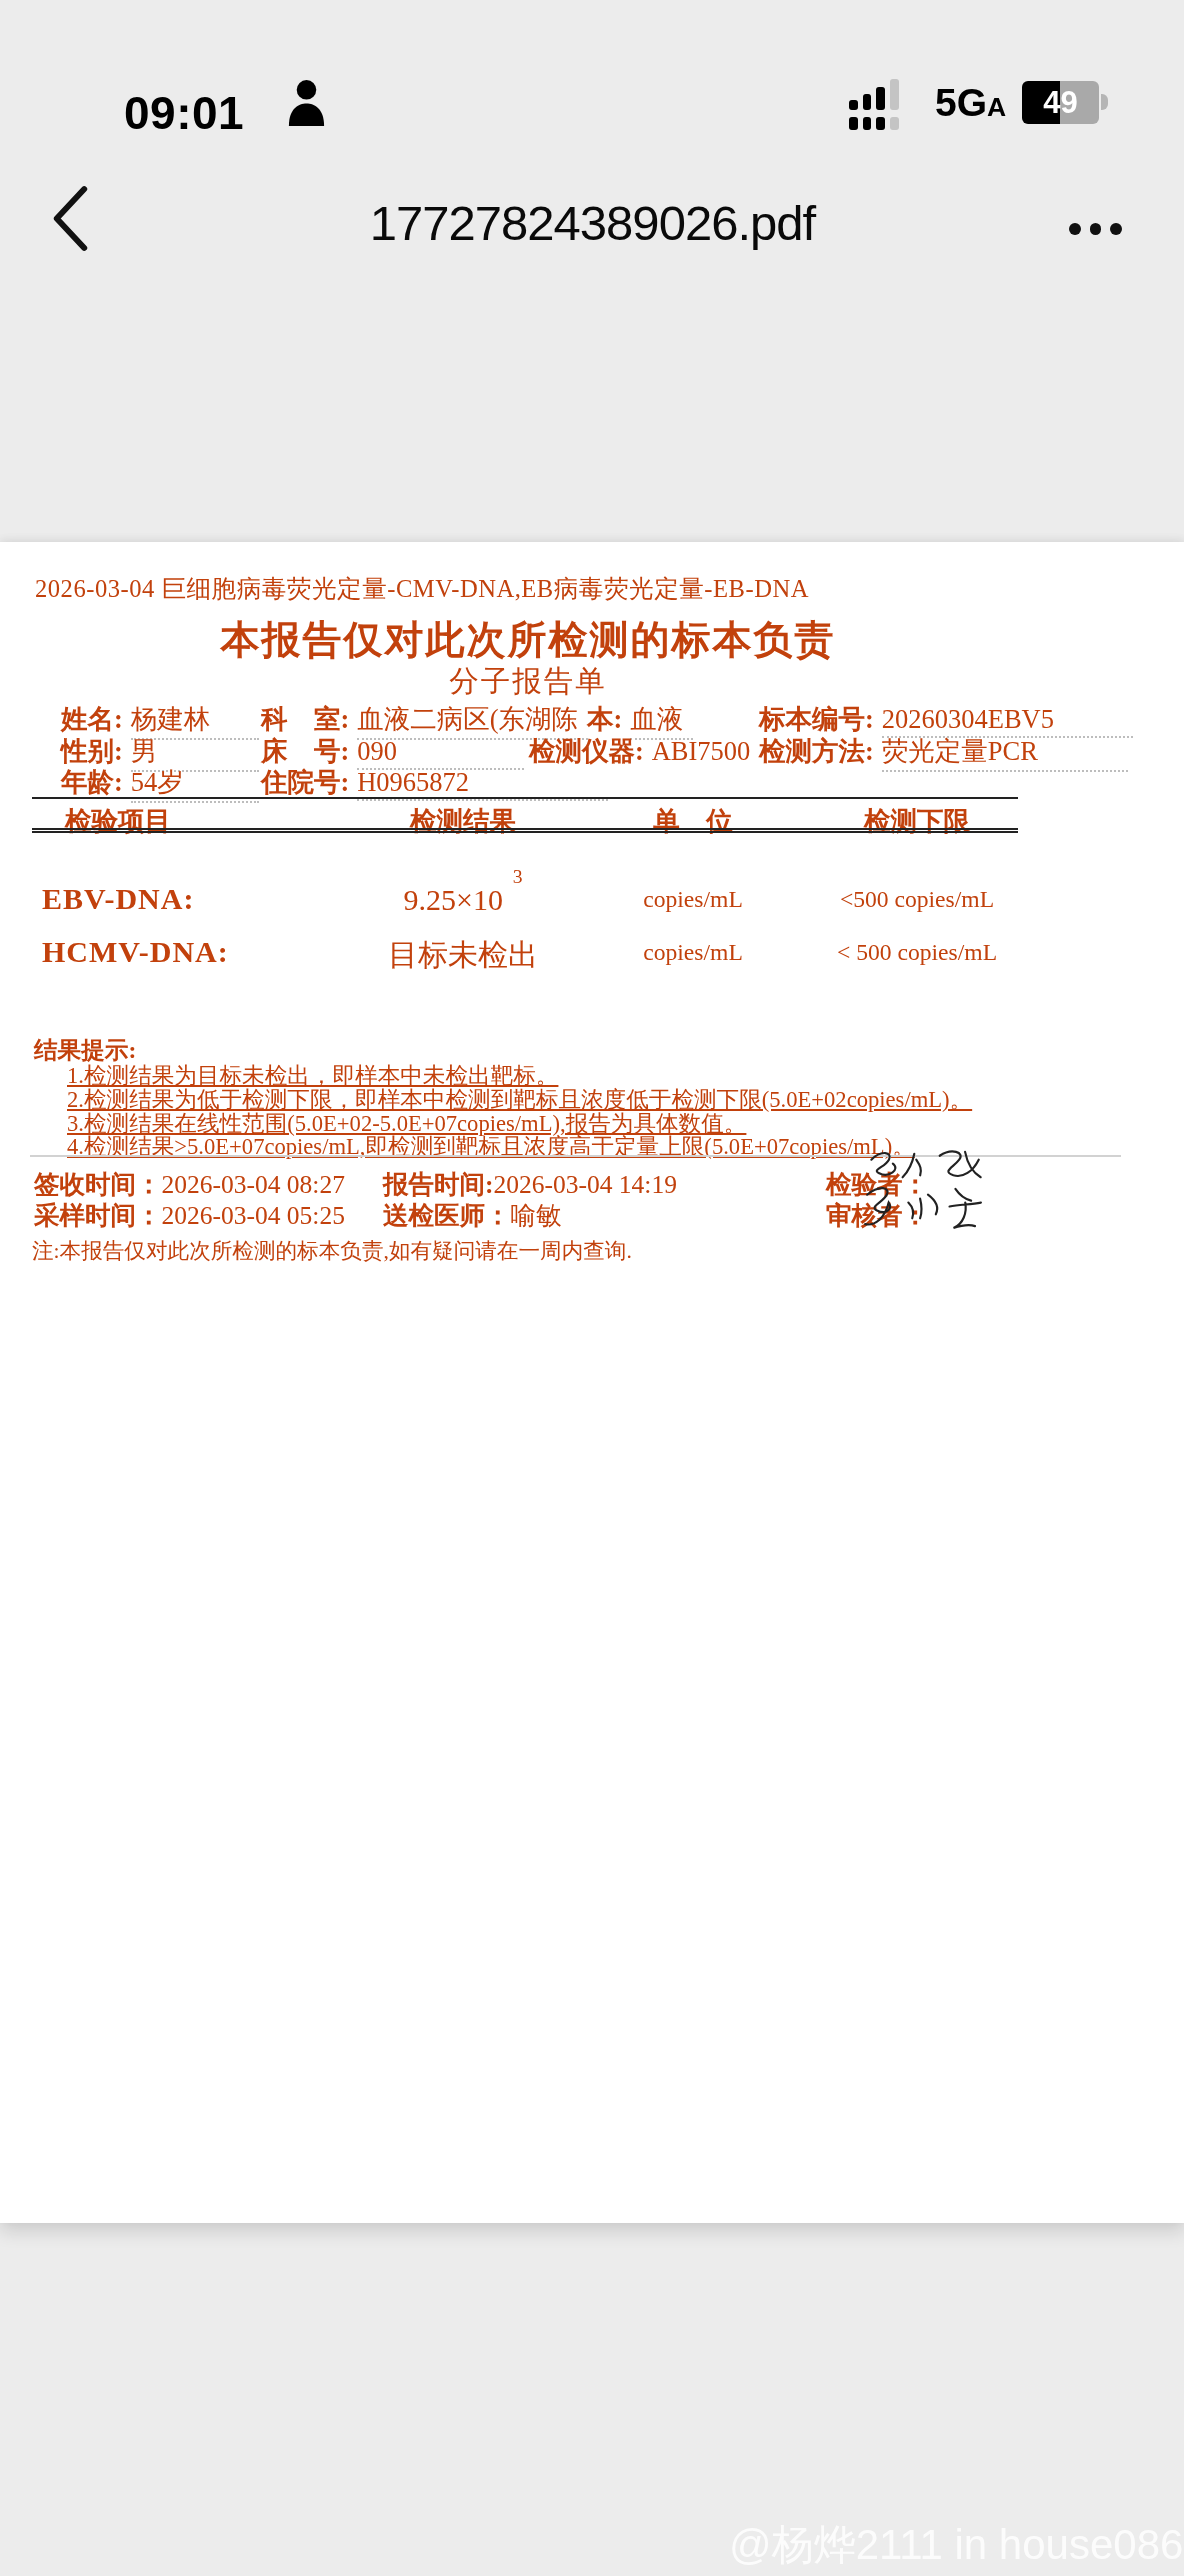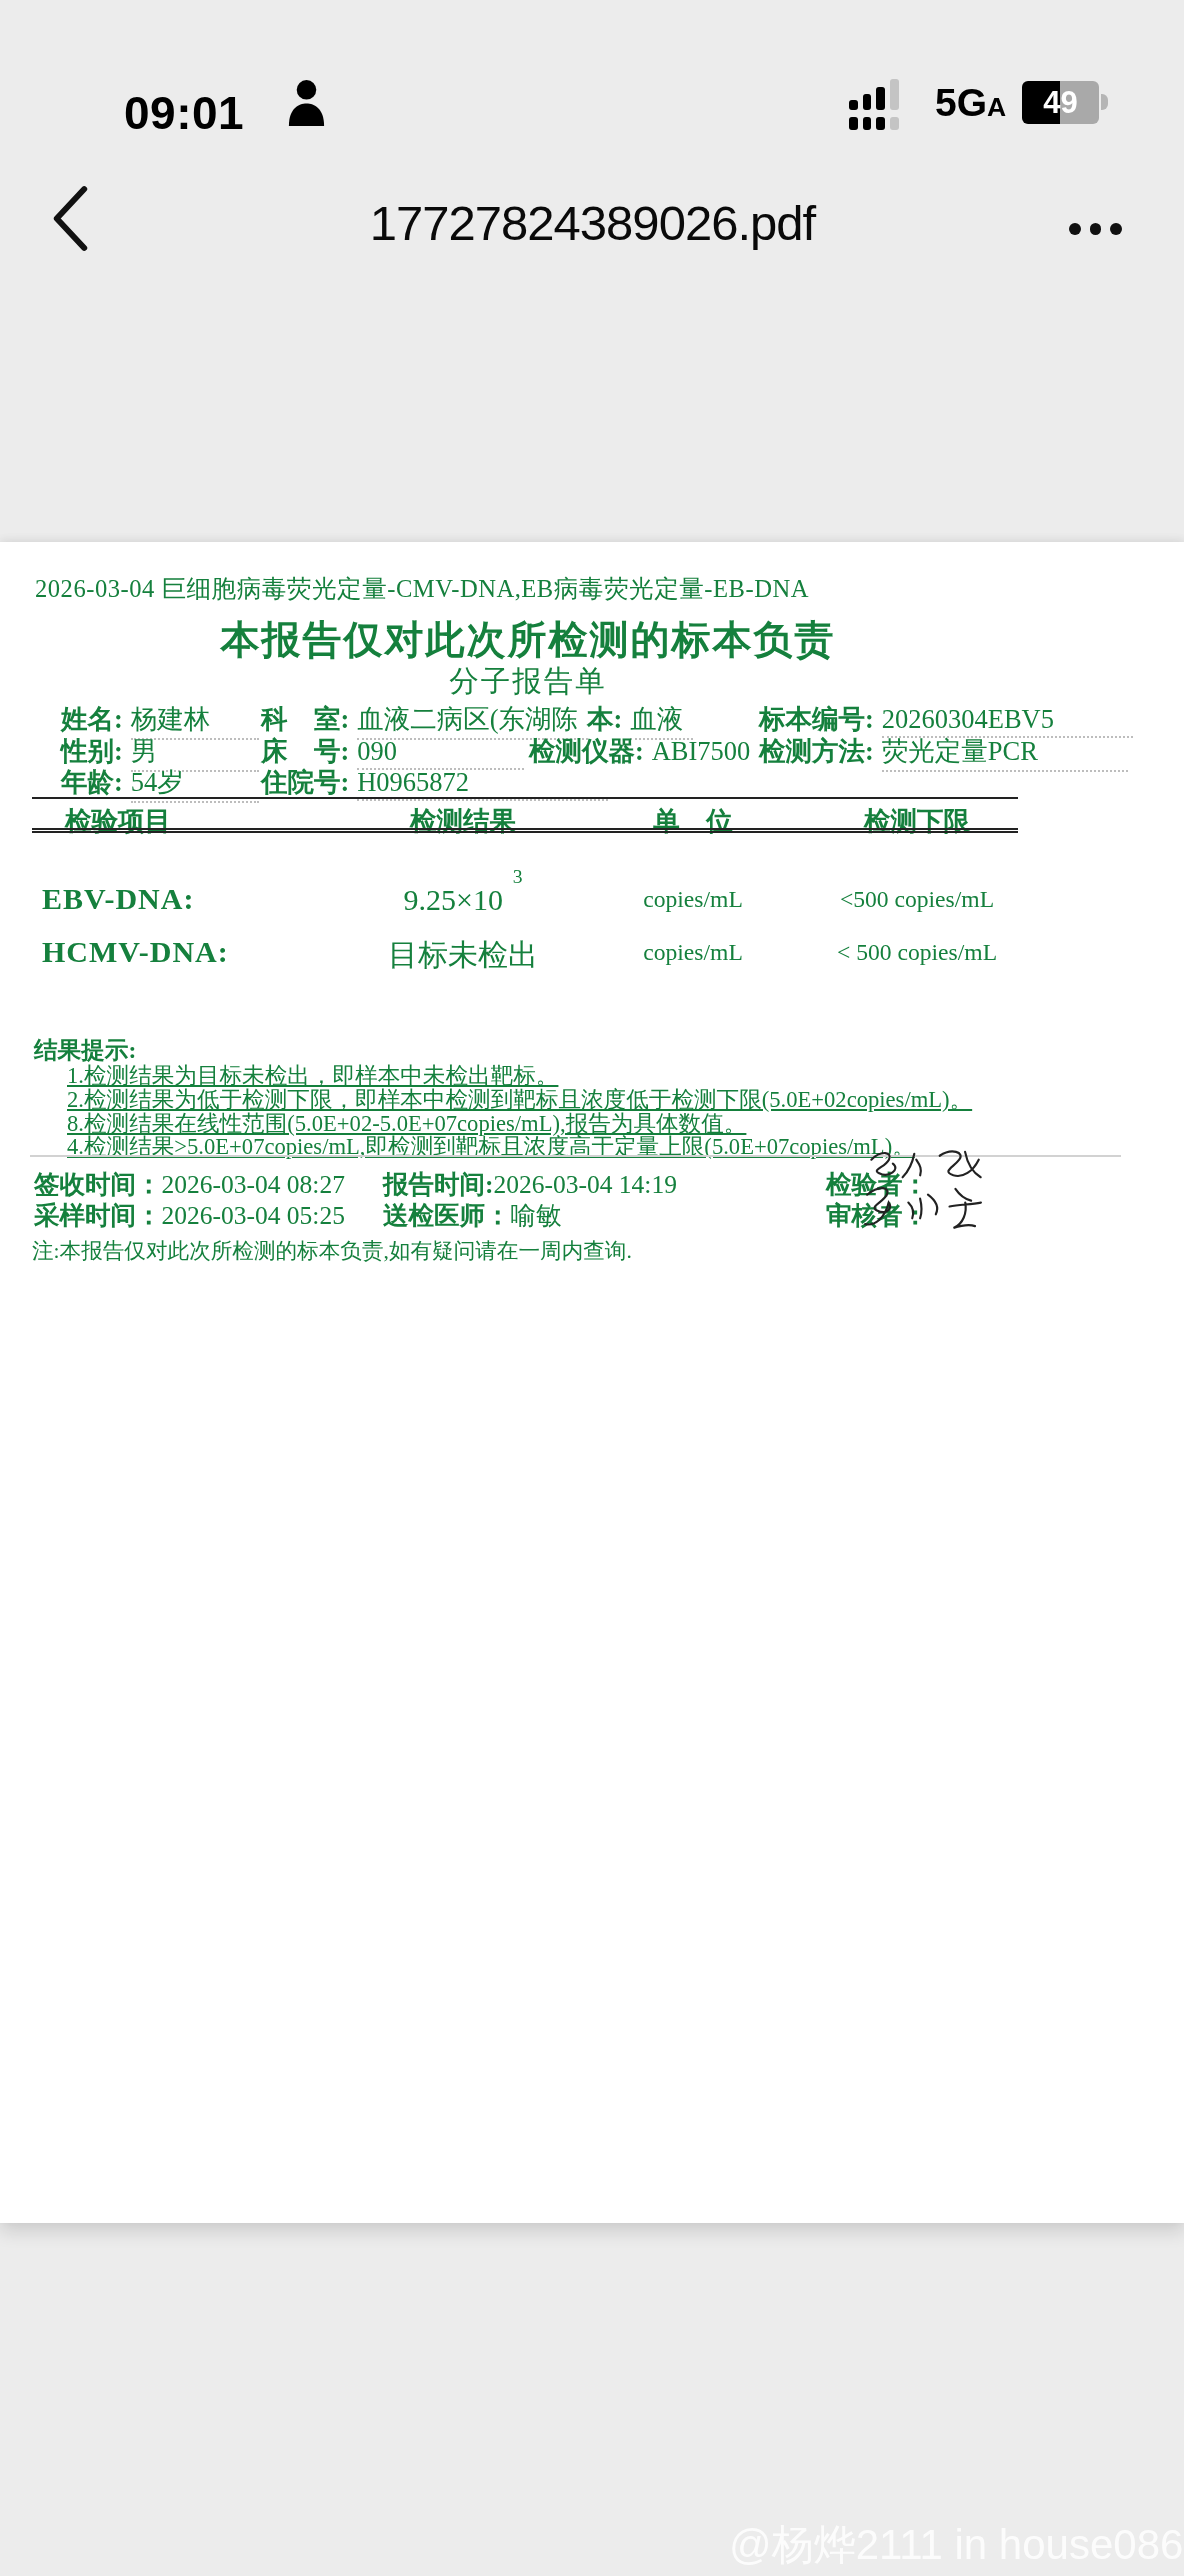--- a/index.html
+++ b/index.html
@@ -33,21 +33,21 @@
   .navbar { position:absolute; left:0; top:167px; width:1185px; height:128px; }
   .back { position:absolute; left:43px; top:15.7px; width:55px; height:71px; cursor:pointer; }
   .navtitle { position:absolute; left:147px; right:147px; top:27.5px; text-align:center; font-size:49px; font-weight:400;
               letter-spacing:-1px; color:#0a0a0a; white-space:nowrap; }
   .more { position:absolute; left:1069px; top:47px; width:83px; height:29.5px; display:flex; gap:8.8px; align-items:center; cursor:pointer; }
   .more i { width:11.8px; height:11.8px; border-radius:50%; background:#111; }
 
   
   .page { position:absolute; left:0; top:542px; width:1185px; height:1681px; background:#fff;
           box-shadow:0 -2.9px 7.9px rgba(0,0,0,0.05), 0 7.9px 17.7px rgba(0,0,0,0.14);
-          font-family:"Liberation Serif","DejaVu Serif",serif; color:#15803d; }
+          font-family:"Liberation Serif","DejaVu Serif",serif; color:#c2410c; }
 
   .hdr-line { position:absolute; left:35px; top:29.5px; font-size:24.6px; letter-spacing:0.5px; }
   .hospital { position:absolute; left:0; width:1056px; top:71px; text-align:center; font-size:39px; font-weight:700; letter-spacing:2px; }
   .rpt-type { position:absolute; left:0; width:1056px; top:120px; text-align:center; font-size:29.5px; letter-spacing:2px; }
 
   .pfield { position:absolute; white-space:nowrap; font-size:26.5px;margin-left:27px; }
   .pfield .lbl { font-weight:700; }
   .pfield .val { margin-left:7.9px; display:inline-block; border-bottom:2px dotted #bdbdbd; padding-bottom:1px; }
   .pfield .val.nou { border-bottom:none; }
   .row1 { top:159px; } .row2 { top:191px; } .row3 { top:222px; }
@@ -189,21 +189,21 @@
     <div class="td limit c trow1s">&lt;500 copies/mL</div>
 
     <div class="td item trow2">HCMV-DNA:</div>
     <div class="td result c trow2">目标未检出</div>
     <div class="td unit c trow2s">copies/mL</div>
     <div class="td limit c trow2s">&lt; 500 copies/mL</div>
 
     <div class="notes-title">结果提示:</div>
     <div class="note n1">1.检测结果为目标未检出，即样本中未检出靶标。</div>
     <div class="note n2">2.检测结果为低于检测下限，即样本中检测到靶标且浓度低于检测下限(5.0E+02copies/mL)。</div>
-    <div class="note n3">8.检测结果在线性范围(5.0E+02-5.0E+07copies/mL),报告为具体数值。</div>
+    <div class="note n3">3.检测结果在线性范围(5.0E+02-5.0E+07copies/mL),报告为具体数值。</div>
     <div class="note n4">4.检测结果&gt;5.0E+07copies/mL,即检测到靶标且浓度高于定量上限(5.0E+07copies/mL)。</div>
 
     <div class="footer-rule"></div>
     <div class="ffield frow1 ffx1">
       <span class="lbl">签收时间：</span><span>2026-03-04 08:27</span>
     </div>
     <div class="ffield frow1 ffx2">
       <span class="lbl">报告时间:</span><span>2026-03-04 14:19</span>
     </div>
     <div class="ffield frow1 ffx3">

